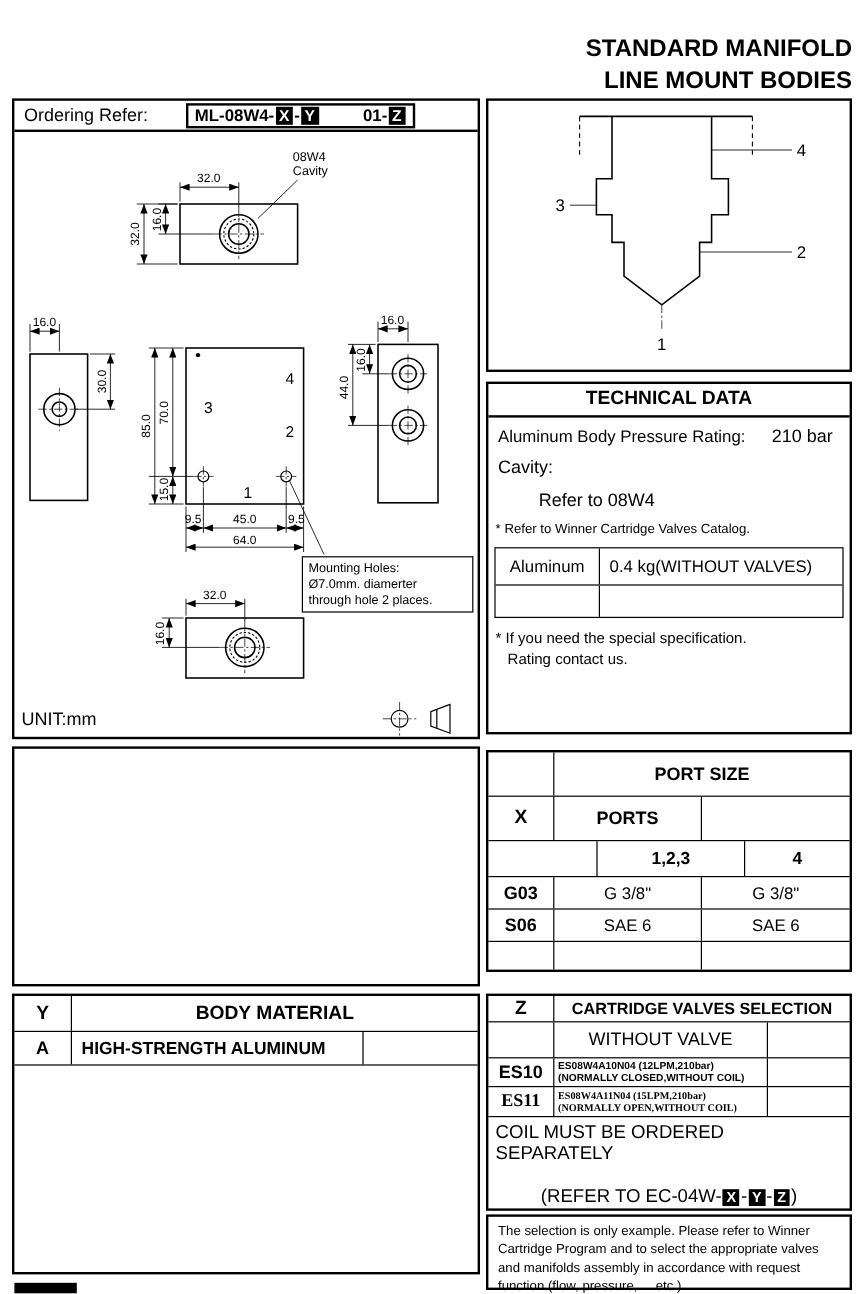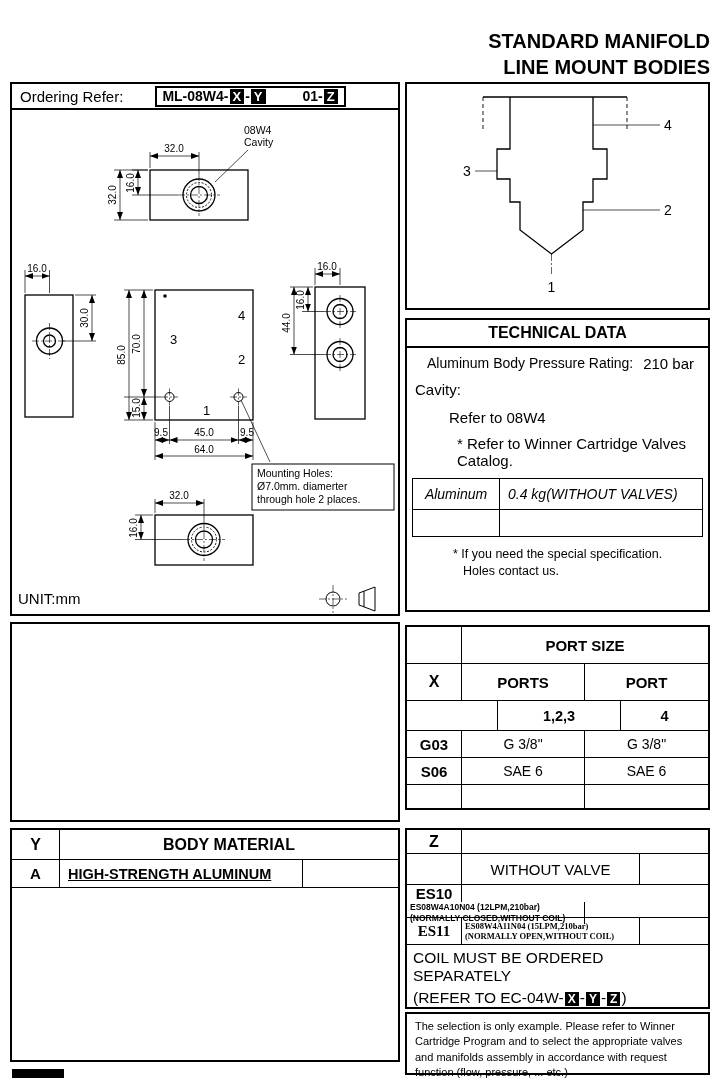--- a/index.html
+++ b/index.html
@@ -34,54 +34,54 @@
   .dimt  { font-size: 10px; }
   .notet { font-size: 10.5px; }
   .portt { font-size: 13px; }
   .portt2{ font-size: 14px; }
   .unitt { font-size: 15px; }
 
   
   .td-header { text-align: center; font-weight: bold; font-size: 16px; padding: 4px 0;
                border-bottom: 2px solid #000; }
   .td-row1 { display: flex; justify-content: space-between; align-items: flex-start;
-             padding: 7px 14px 0 20px; font-size: 14px; }
+             padding: 7px 14px 0 8px; font-size: 14px; }
   .td-row1 .val { font-size: 15px; }
   .td-row2 { display: flex; justify-content: space-between; align-items: center;
              padding: 3px 14px 7px 8px; font-size: 14px; border-bottom: 1px solid #000; }
   .td-row2 .lbl { line-height: 1.35; }
   .td-row2 .val { font-size: 15px; }
   .td-cavity { padding: 9px 0 0 8px; font-size: 15px; }
   .td-refer  { padding: 11px 0 0 42px; font-size: 15px; }
-  .td-note   { padding: 9px 0 0 6px; font-size: 15px; margin-left: 44px; }
+  .td-note   { padding: 9px 0 0 6px; font-size: 11px; }
   .wtable { margin: 9px 5px 0 5px; border: 1px solid #000; }
-  .wrow { display: flex; font-style: italic; }
+  .wrow { display: flex; }
   .wrow + .wrow { border-top: 1px solid #000; }
   .wc1 { width: 87px; border-right: 1px solid #000; display: flex; align-items: center;
          justify-content: center; font-size: 14px; }
   .wc2 { flex: 1; display: flex; align-items: center; padding-left: 8px; font-size: 14px; }
-  .td-special { padding: 9px 0 0 6px; font-size: 12.5px; line-height: 1.35; margin-left: 40px; }
+  .td-special { padding: 9px 0 0 6px; font-size: 12.5px; line-height: 1.35; }
   .td-special div:last-child { padding-left: 10px; }
 
   
   .trow { display: flex; border-bottom: 1px solid #000; }
   .trow.noline { border-bottom: none; }
   .tcell { display: flex; align-items: center; justify-content: center; border-right: 1px solid #000; }
   .tcell.last { border-right: none; }
   .tcell.leftal { justify-content: flex-start; padding-left: 8px; }
   .w55 { width: 55px; } .w123 { width: 123px; } .w48 { width: 48px; }
-  .w243 { width: 243px; text-decoration: underline; } .w178 { width: 178px; } .grow { flex: 1; }
+  .w243 { width: 243px; } .w178 { width: 178px; } .grow { flex: 1; }
   .f15b { font-weight: bold; font-size: 15px; }
   .f16b { font-weight: bold; font-size: 16px; }
   .f14  { font-size: 14px; }
   .f14b { font-weight: bold; font-size: 14.5px; }
   .es-desc { display: flex; flex-direction: column; justify-content: center; align-items: flex-start;
              padding-left: 3px; font-size: 8.5px; font-weight: bold; line-height: 1.25; }
   .coil { padding: 4px 6px 0 6px; font-size: 15.5px; }
-  .coil .l2 { text-align: left; margin-top: 4px; }
+  .coil .l2 { text-align: center; margin-top: 18px; }
   .coil .kbox { font-size: 12px; }
   .notebox-inner { padding: 5px 8px; font-size: 11px; line-height: 1.4; }
 
   .cutoff { position: absolute; left: 12px; top: 1069px; width: 52px; height: 9px; background: #000; }
 </style>
 </head>
 <body>
 
 <div class="page">
 
@@ -279,35 +279,34 @@
         <div class="wc1">Aluminum</div>
         <div class="wc2">0.4 kg(WITHOUT VALVES)</div>
       </div>
       <div class="wrow" style="height:27px;">
         <div class="wc1"></div>
         <div class="wc2"></div>
       </div>
     </div>
     <div class="td-special">
       <div>* If you need the special specification.</div>
-      <div>Holes contact us.</div>
+      <div>Rating contact us.</div>
     </div>
   </div>
 
   <div class="box" style="left:10px; top:622px; width:390px; height:200px;"></div>
 
   <div class="box" style="left:405px; top:625px; width:305px; height:185px; display:flex; flex-direction:column;">
     <div class="trow" style="height:37px;">
       <div class="tcell w55"></div>
       <div class="tcell grow last f15b">PORT SIZE</div>
     </div>
     <div class="trow" style="height:37px;">
       <div class="tcell w55 f16b">X</div>
       <div class="tcell w123 f15b">PORTS</div>
-      <div class="tcell grow last f15b">PORT</div>
     </div>
     <div class="trow" style="height:30px;padding-left:36px;">
       <div class="tcell w55"></div>
       <div class="tcell w123 f14b">1,2,3</div>
       <div class="tcell grow last f14b">4</div>
     </div>
     <div class="trow" style="height:27px;justify-content:space-between;">
       <div class="tcell w55 f15b">G03</div>
       <div class="tcell w123 f14">G 3/8"</div>
       <div class="tcell grow last f14">G 3/8"</div>
@@ -333,27 +332,28 @@
       <div class="tcell w48 f15b">A</div>
       <div class="tcell w243 leftal f14b">HIGH-STRENGTH ALUMINUM</div>
       <div class="tcell grow last"></div>
     </div>
     <div style="flex:1;"></div>
   </div>
 
   <div class="box" style="left:405px; top:828px; width:305px; height:181px; display:flex; flex-direction:column;">
     <div class="trow" style="height:30px;">
       <div class="tcell w55 f16b">Z</div>
+      <div class="tcell grow last" style="font-weight:bold; font-size:13.5px;">CARTRIDGE VALVES SELECTION</div>
     </div>
     <div class="trow" style="height:39px;">
       <div class="tcell w55"></div>
       <div class="tcell w178" style="font-size:15px;">WITHOUT VALVE</div>
       <div class="tcell grow last"></div>
     </div>
-    <div class="trow" style="height:33px;flex-direction:column;">
+    <div class="trow" style="height:33px;">
       <div class="tcell w55 f15b">ES10</div>
       <div class="tcell w178 es-desc">
         <span>ES08W4A10N04 (12LPM,210bar)</span>
         <span>(NORMALLY CLOSED,WITHOUT COIL)</span>
       </div>
       <div class="tcell grow last"></div>
     </div>
     <div class="trow" style="height:33px;font-family:Liberation Serif, serif;">
       <div class="tcell w55 f15b">ES11</div>
       <div class="tcell w178 es-desc">

